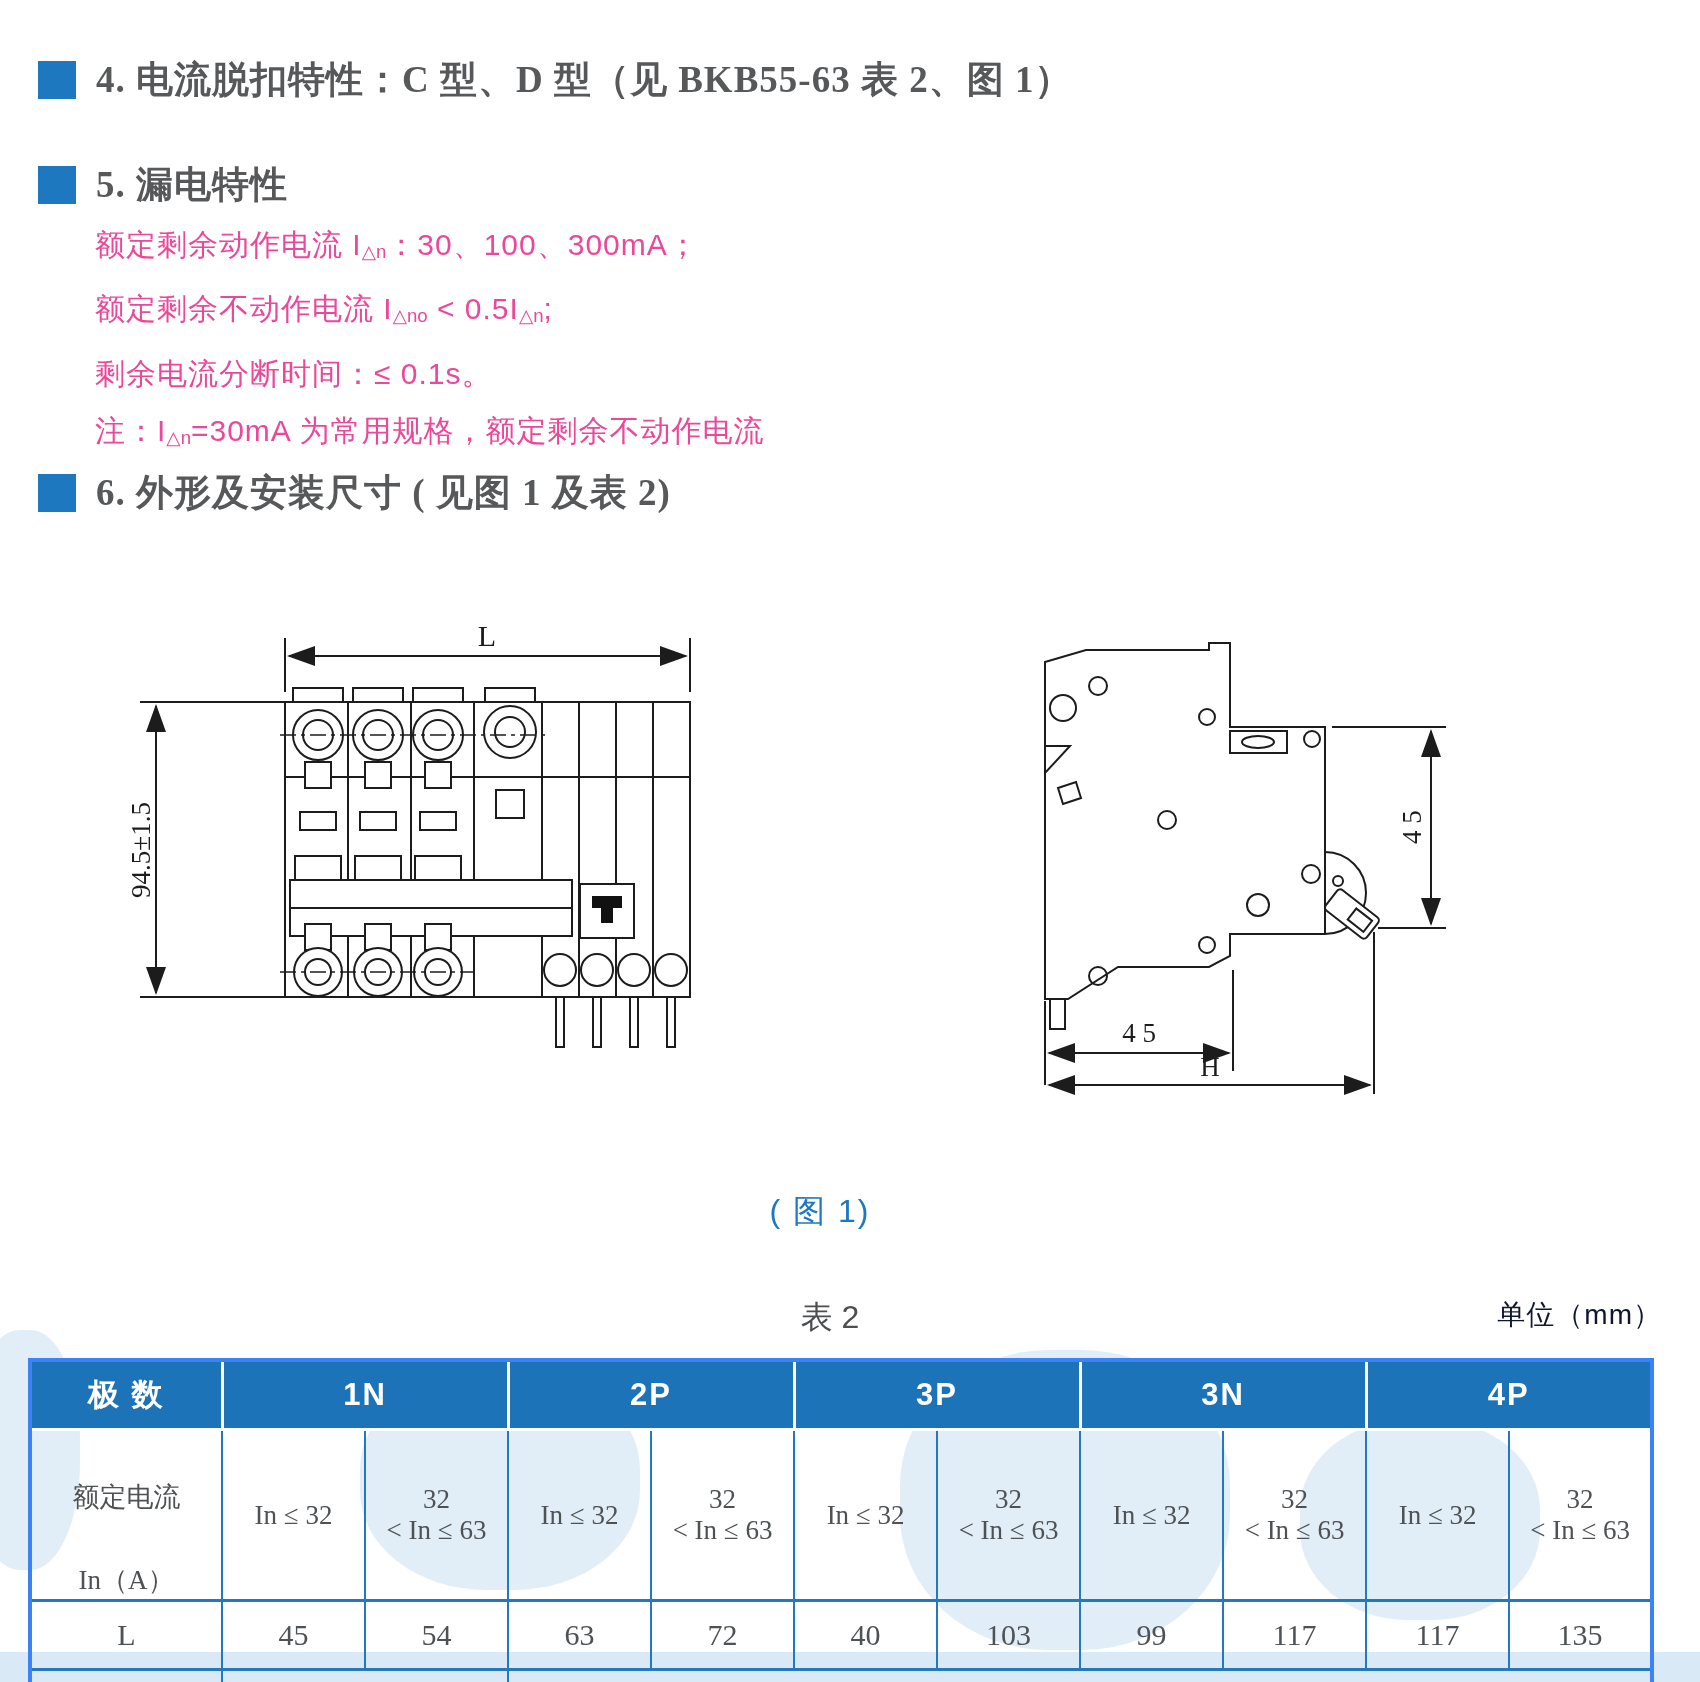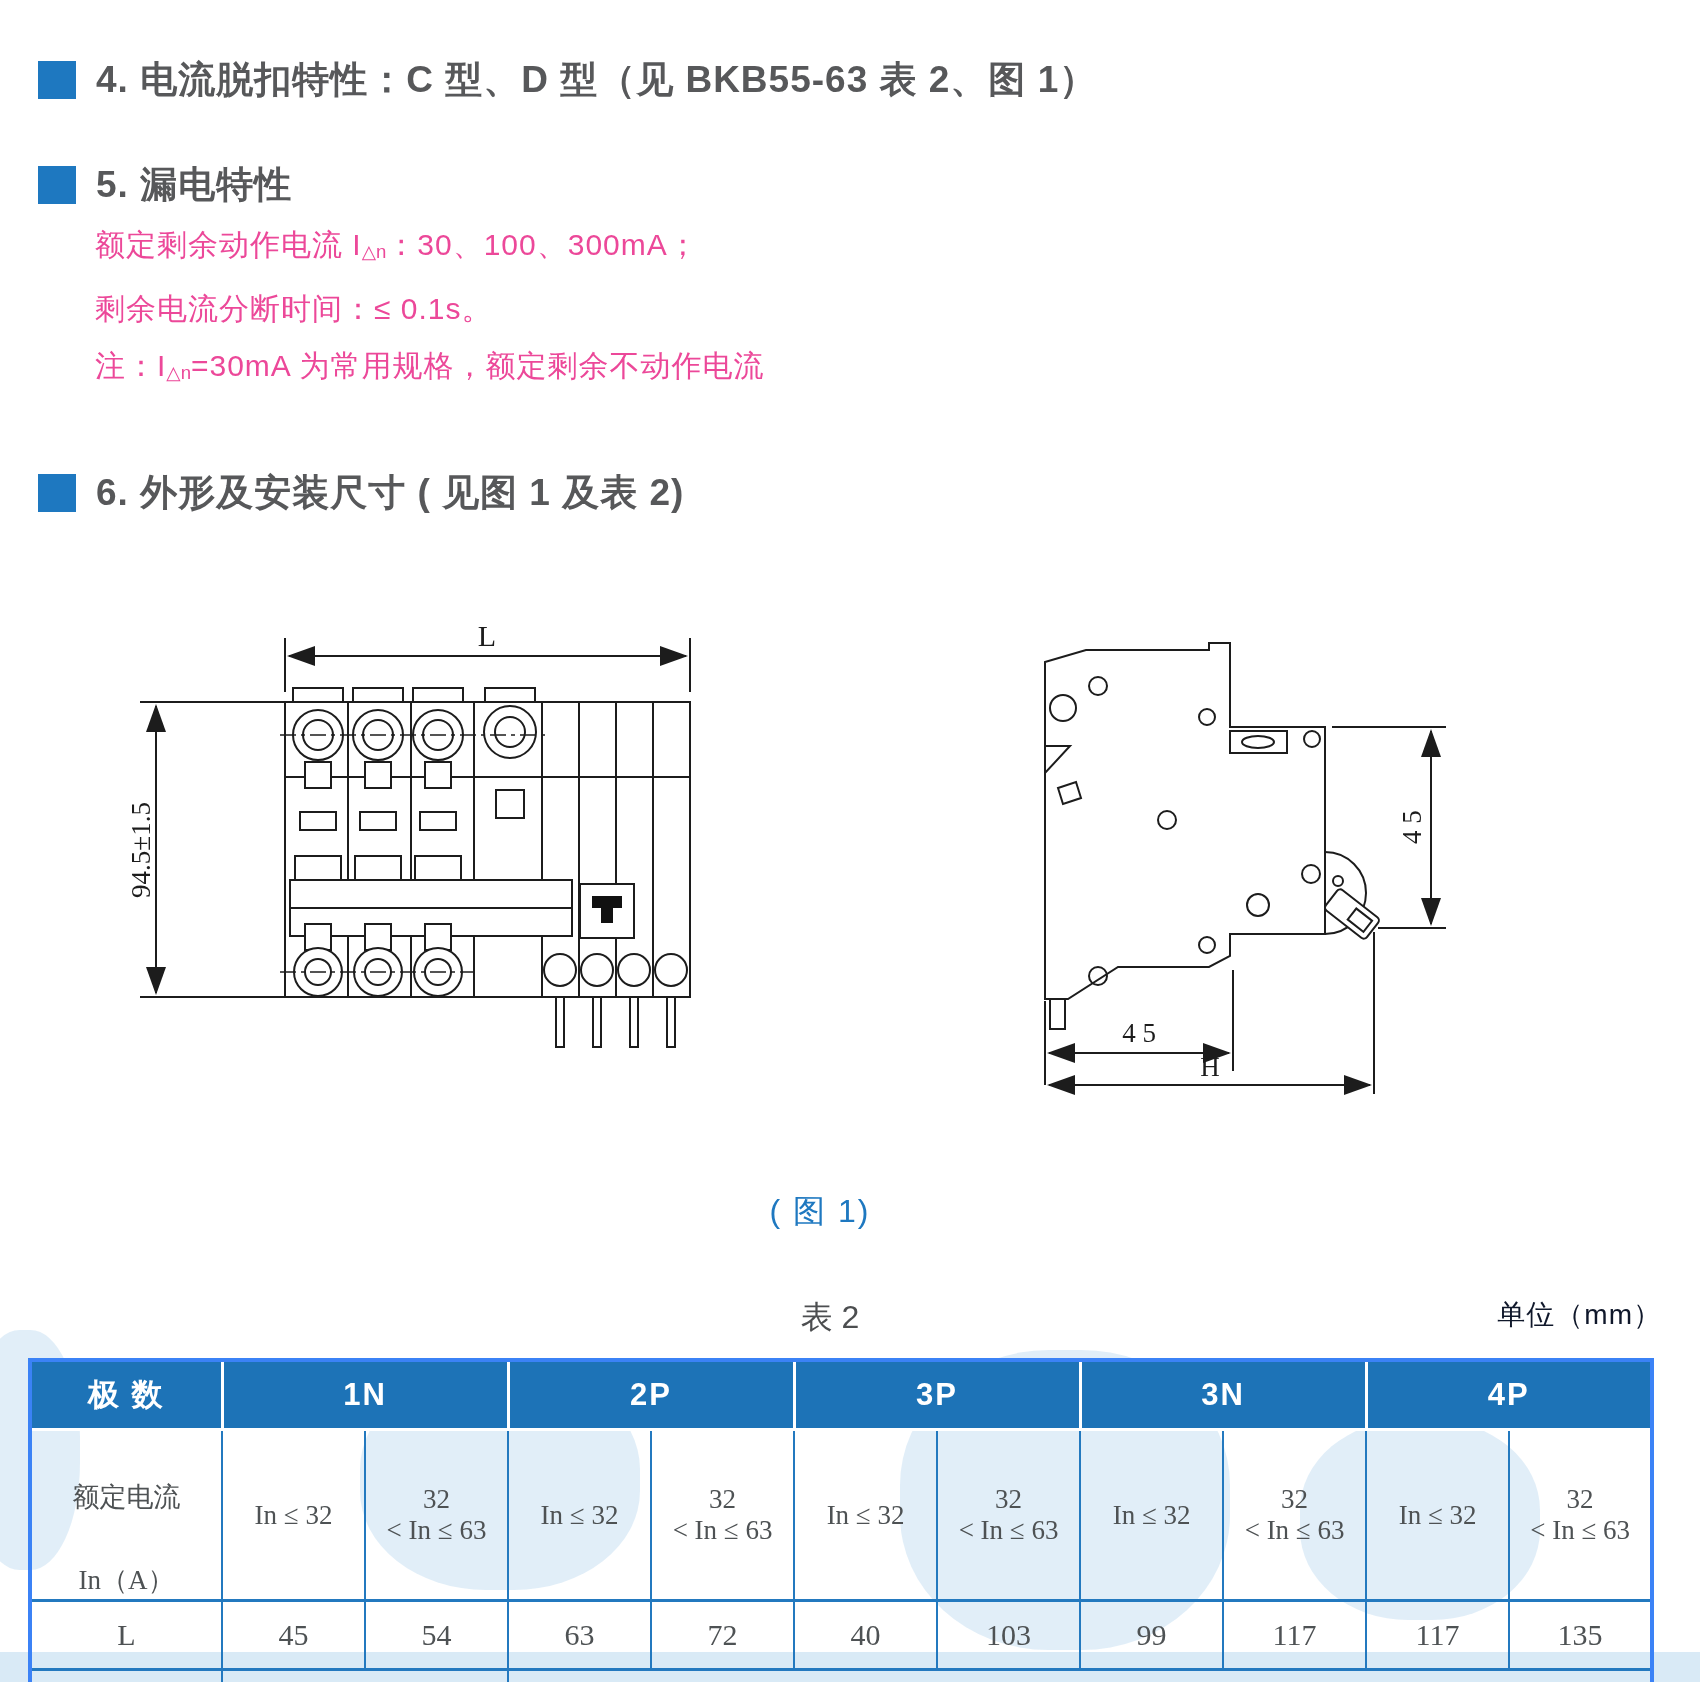--- a/index.html
+++ b/index.html
@@ -1,20 +1,20 @@
 <!DOCTYPE html>
 <html><head>
 <meta charset="utf-8">
 <style>
   html,body{margin:0;padding:0;background:#fff;}
   .page{position:relative;width:1700px;height:1682px;background:#ffffff;overflow:hidden;
         font-family:"Liberation Sans",sans-serif;color:#58595b;}
 
   
-  .sec{position:absolute;left:38px;display:flex;align-items:center;gap:20px;}
+  .sec{position:absolute;left:38px;display:flex;align-items:center;gap:20px;font-family:Liberation Serif, serif;}
   .sq{width:38px;height:38px;background:#1e78c0;flex:0 0 auto;}
   .sec h2{margin:0;font-size:37px;font-weight:bold;color:#57585a;letter-spacing:1px;white-space:nowrap;}
 
   
   .bodylines{position:absolute;left:95px;top:216px;font-size:30px;line-height:57px;color:#ec4899;letter-spacing:1px;}
   .bodylines .ln{white-space:nowrap;}
   .sub{font-size:0.62em;vertical-align:-0.18em;letter-spacing:0;}
 
   
   svg text{font-family:"Liberation Serif",serif;fill:#1c1c1c;}
@@ -50,20 +50,21 @@
     <h2>4. 电流脱扣特性：C 型、D 型（见 BKB55-63 表 2、图 1）</h2>
   </div>
 
   <div class="sec" style="top:160px;">
     <div class="sq"></div>
     <h2>5. 漏电特性</h2>
   </div>
 
   <div class="bodylines">
     <div class="ln"><span>额定剩余动作电流 I</span><span class="sub">△n</span><span>：30、100、300mA；</span></div>
+    <div class="ln"><span>额定剩余不动作电流 I</span><span class="sub">△no</span><span> &lt; 0.5I</span><span class="sub">△n</span><span>;</span></div>
     <div class="ln"><span>剩余电流分断时间：≤ 0.1s。</span></div>
     <div class="ln"><span>注：I</span><span class="sub">△n</span><span>=30mA 为常用规格，额定剩余不动作电流</span></div>
   </div>
 
   <div class="sec" style="top:468px;">
     <div class="sq"></div>
     <h2>6. 外形及安装尺寸 ( 见图 1 及表 2)</h2>
   </div>
 
   <svg style="position:absolute;left:130px;top:572px;" width="580" height="500" viewBox="0 0 580 500">

